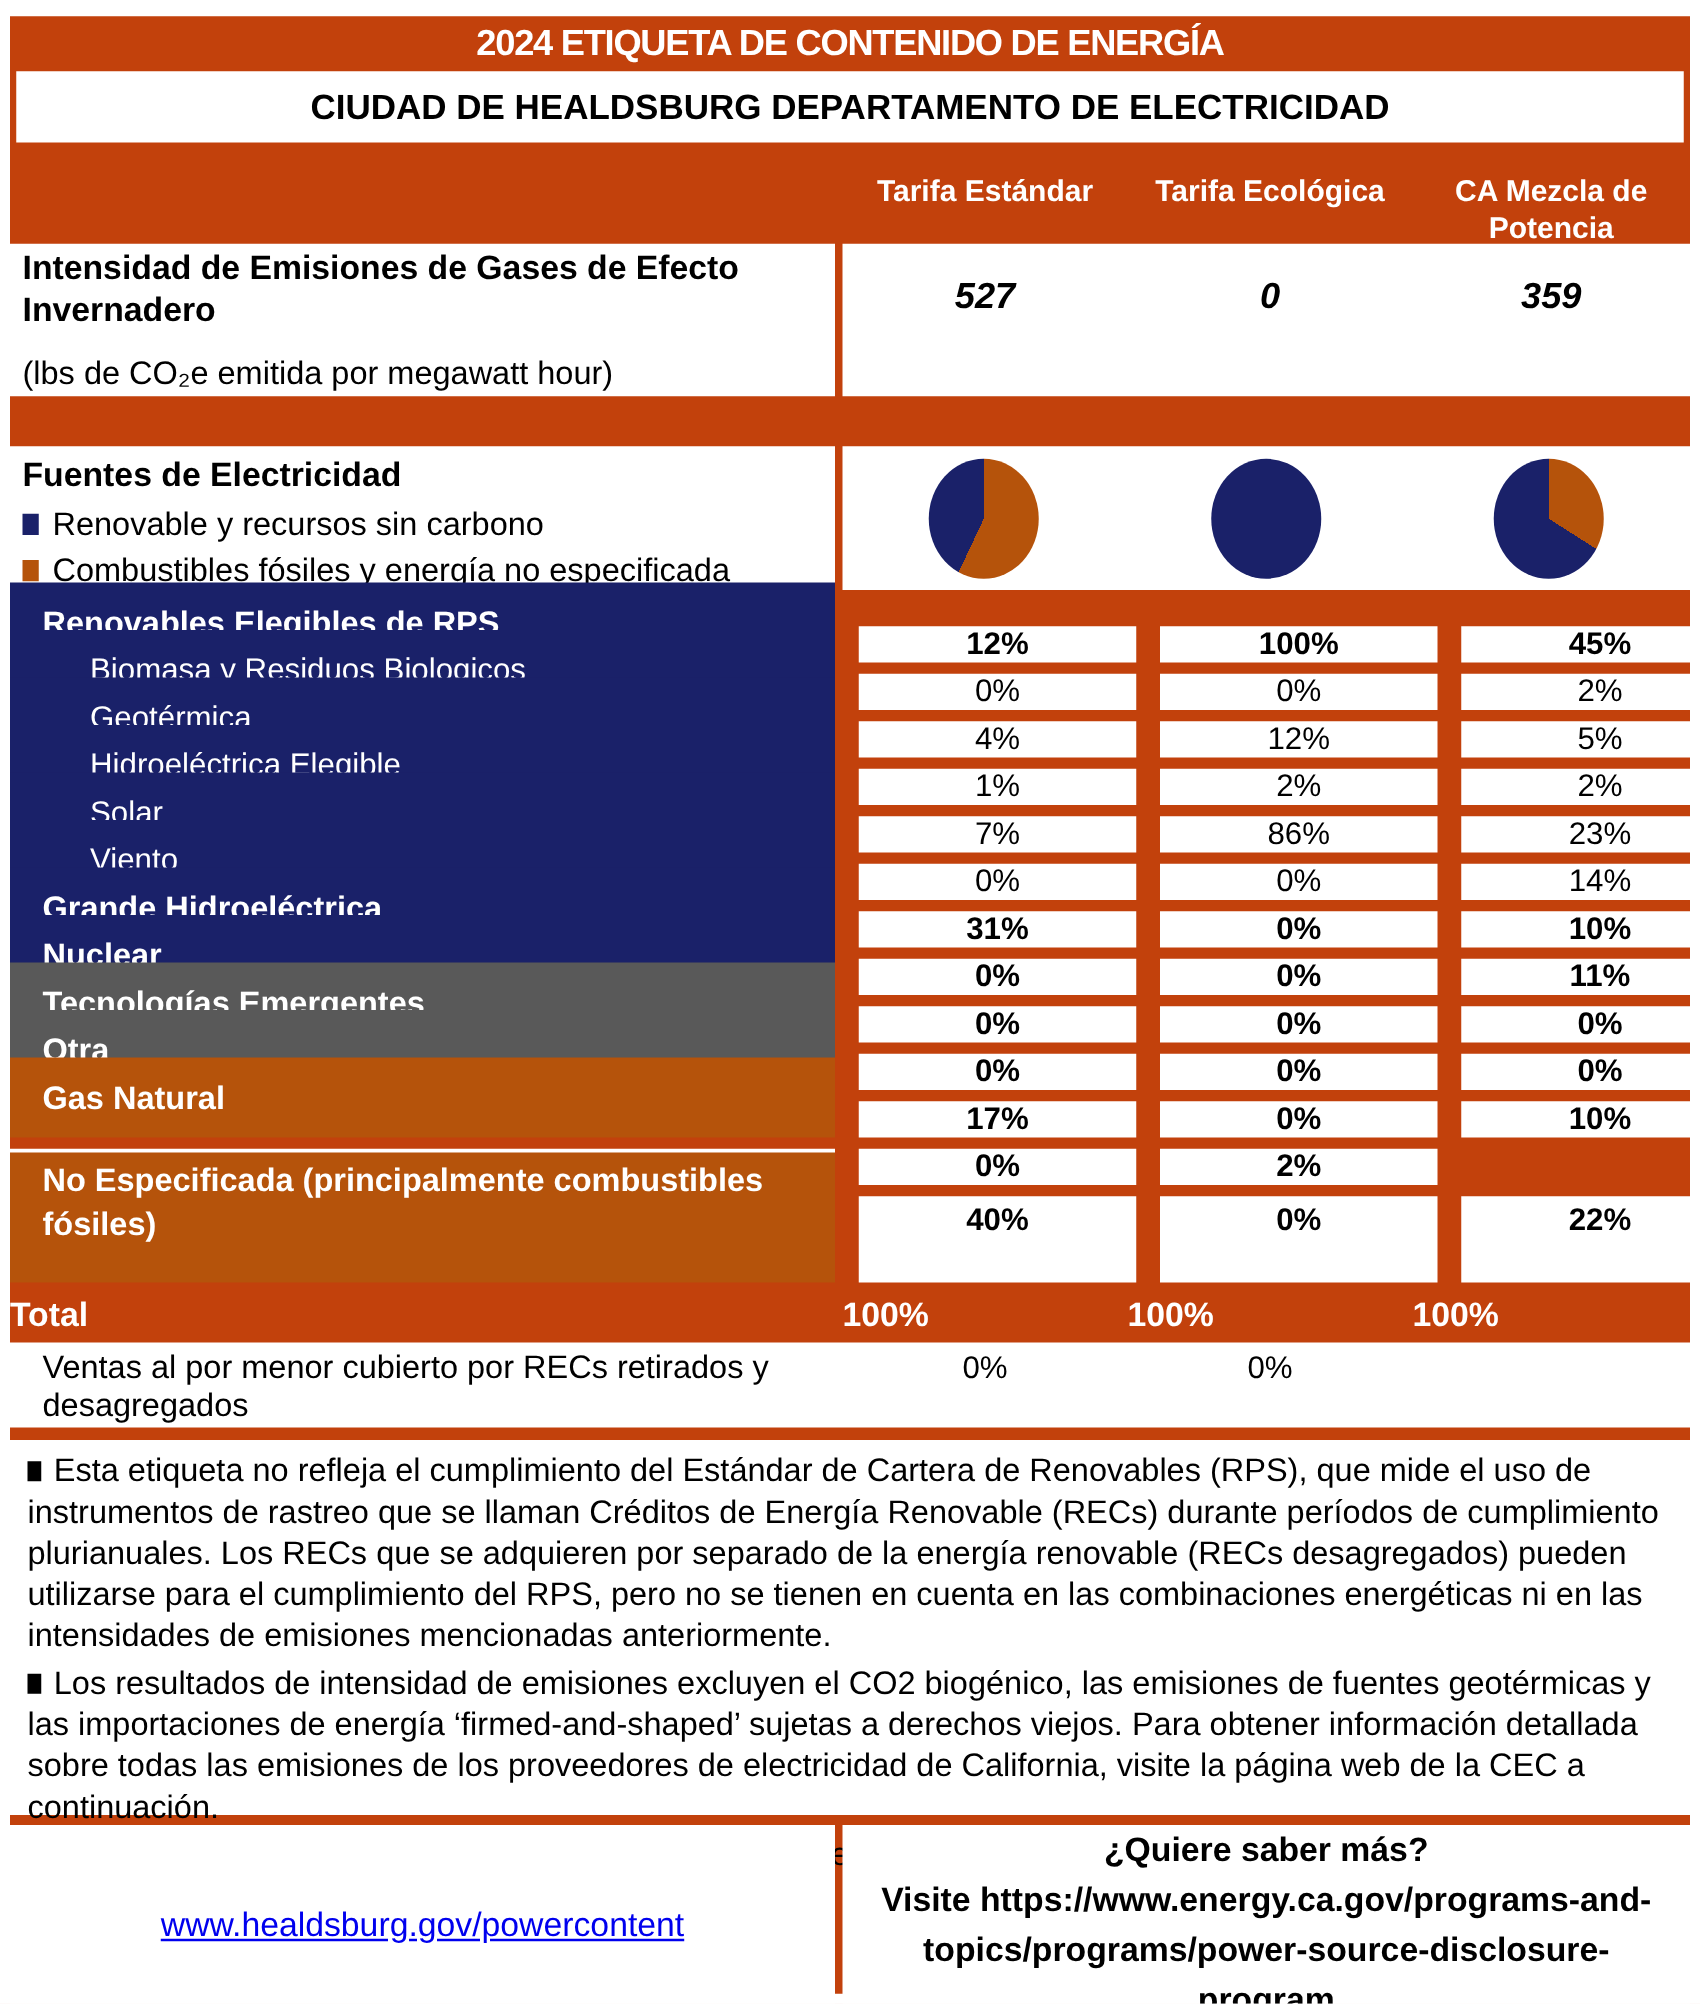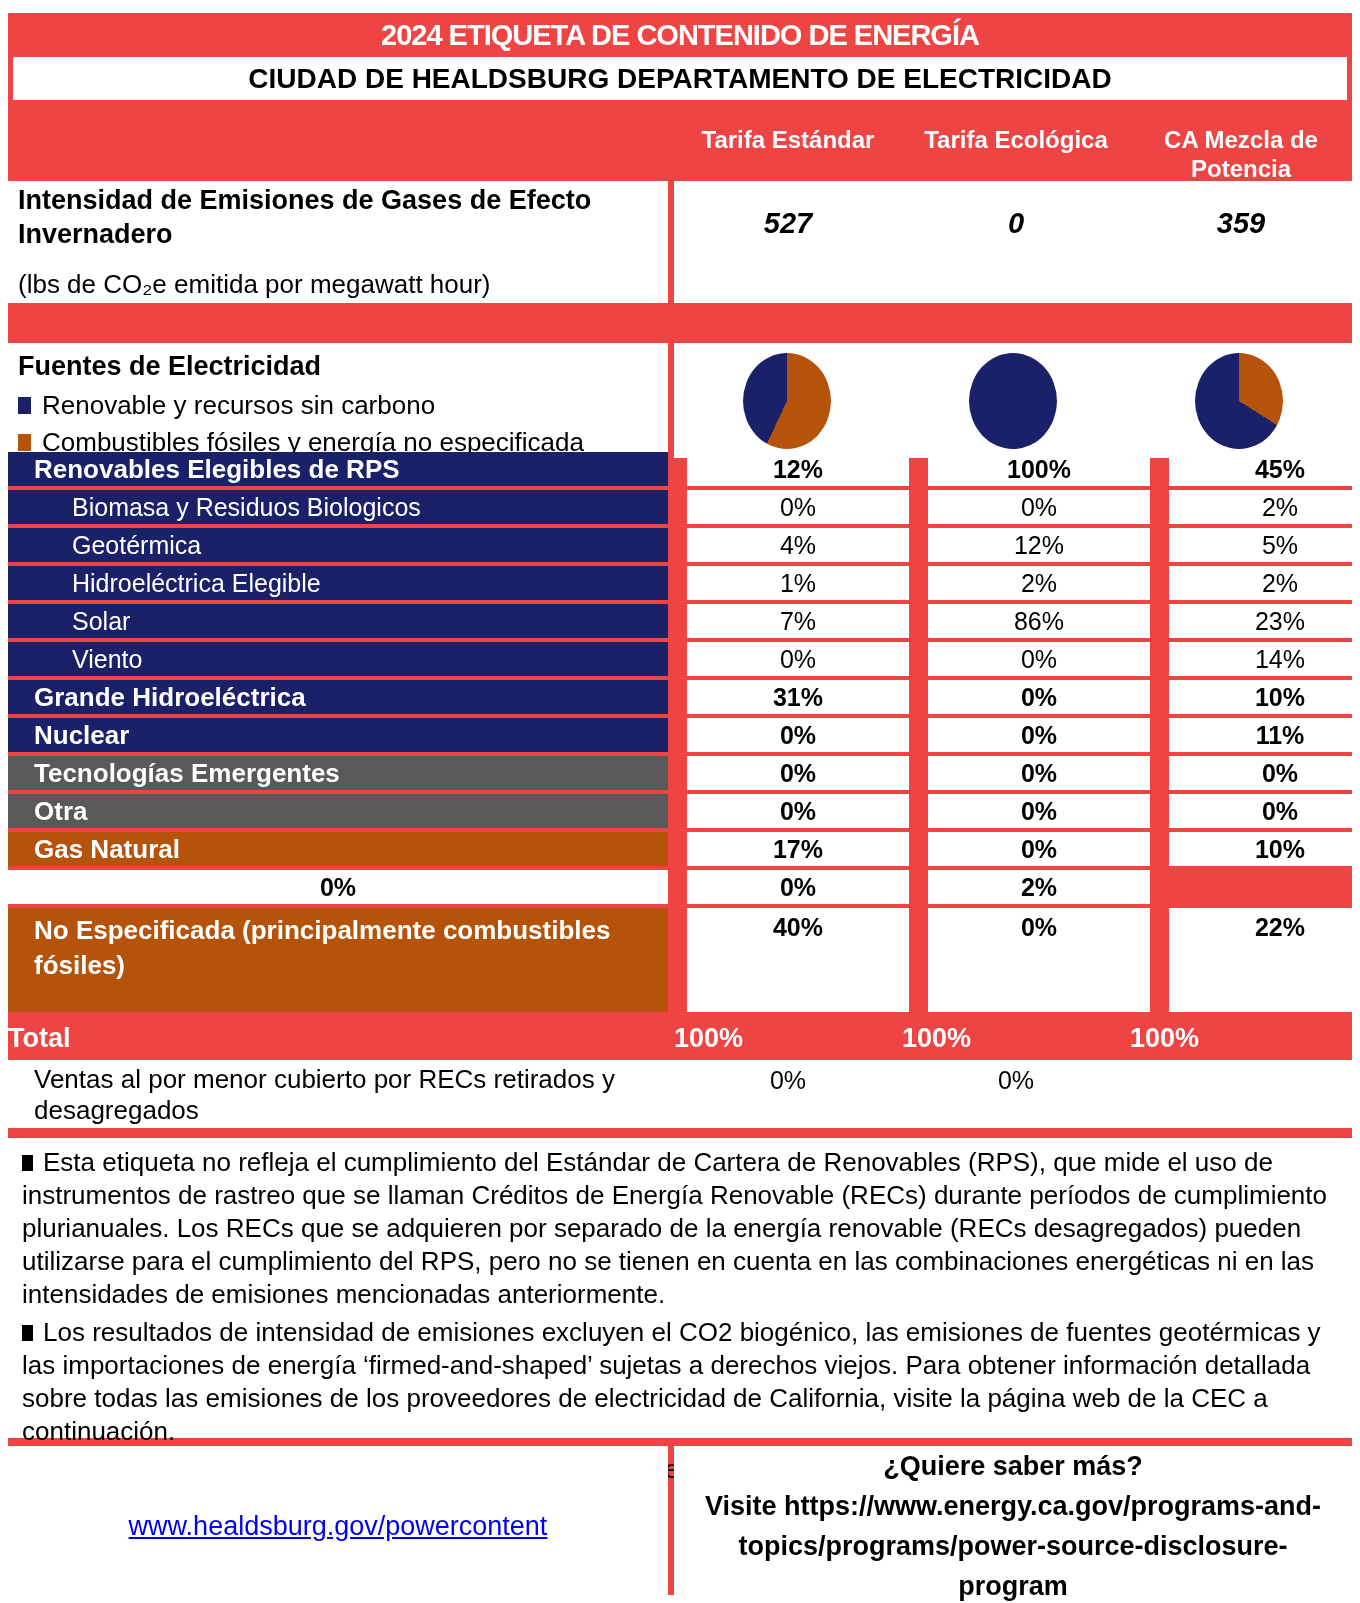--- a/index.html
+++ b/index.html
@@ -1,28 +1,28 @@
 <!DOCTYPE html>
 <html><head>
 <meta charset="utf-8">
 <style>
   html,body{margin:0;padding:0;background:#fff;}
   .page{position:relative;width:1360px;height:1603px;background:#ffffff;
         font-family:"Liberation Sans", sans-serif;color:#000;overflow:hidden;}
-  .board{position:absolute;left:8px;top:13px;width:1344px;height:1582px;background:#ef4444;
+  .board{position:absolute;left:8px;top:13px;width:1344px;height:1582px;background:#c2410c;
          display:flex;flex-direction:column;}
   .sp4{height:4px;flex:none;}
   .sp8{height:8px;flex:none;}
   .sp10{height:10px;flex:none;}
   .sp16{height:16px;flex:none;}
   .sp40{height:40px;flex:none;}
 
   .title1{height:44px;flex:none;display:flex;align-items:center;justify-content:center;
           color:#fff;font-weight:bold;font-size:29px;letter-spacing:-1px;}
-  .title2{height:43px;flex:none;margin:0 5px;background:#fff;display:flex;align-items:center;
+  .title2{height:57px;flex:none;margin:0 5px;background:#fff;display:flex;align-items:center;
           justify-content:center;font-weight:bold;font-size:28px;}
 
   .colheads{height:65px;flex:none;display:grid;grid-template-columns:666px 228px 228px 222px;
             color:#fff;font-weight:bold;font-size:24px;text-align:center;line-height:29px;
             padding-top:9px;box-sizing:border-box;}
 
   .ghg{height:122px;flex:none;display:grid;grid-template-columns:660px 678px;column-gap:6px;}
   .ghg-label{background:#fff;box-sizing:border-box;padding:2px 6px 4px 10px;
              display:flex;flex-direction:column;justify-content:space-between;}
   .ghg-label .main{font-weight:bold;font-size:27px;line-height:34px;}
@@ -38,21 +38,21 @@
   .fuentes-right{background:#fff;display:grid;grid-template-columns:226px 226px 226px;
                  justify-items:center;align-items:center;}
   .pie{width:88px;height:96px;border-radius:50%;}
 
   #rows{display:flex;flex-direction:column;gap:4px;flex:none;}
   .srow{height:34px;flex:none;display:grid;grid-template-columns:660px 222px 222px 222px;column-gap:19px;}
   .srow .label{display:flex;align-items:center;color:#fff;font-size:26px;
                padding-left:26px;box-sizing:border-box;}
   .srow.bold .label{font-weight:bold;}
   .srow.indent .label{padding-left:64px;font-size:25px;}
-  .srow .val{background:#fff;display:flex;align-items:center;justify-content:center;font-size:25px;}
+  .srow .val{background:#fff;display:flex;align-items:center;justify-content:center;font-size:25px;margin-top:35px;}
   .srow.bold .val{font-weight:bold;}
   .srow.renewable .label{background:#1A2169;}
   .srow.emerging .label{background:#595959;}
   .srow.fossil .label{background:#B5530B;}
   .srow.tall{height:104px;}
   .srow.tall .label{align-items:flex-start;padding-top:5px;line-height:35px;padding-right:12px;}
   .srow.tall .val{align-items:flex-start;padding-top:5px;}
 
   .totalrow{height:44px;flex:none;display:grid;grid-template-columns:666px 228px 228px 222px;
             align-items:center;color:#fff;font-weight:bold;font-size:27px;}

